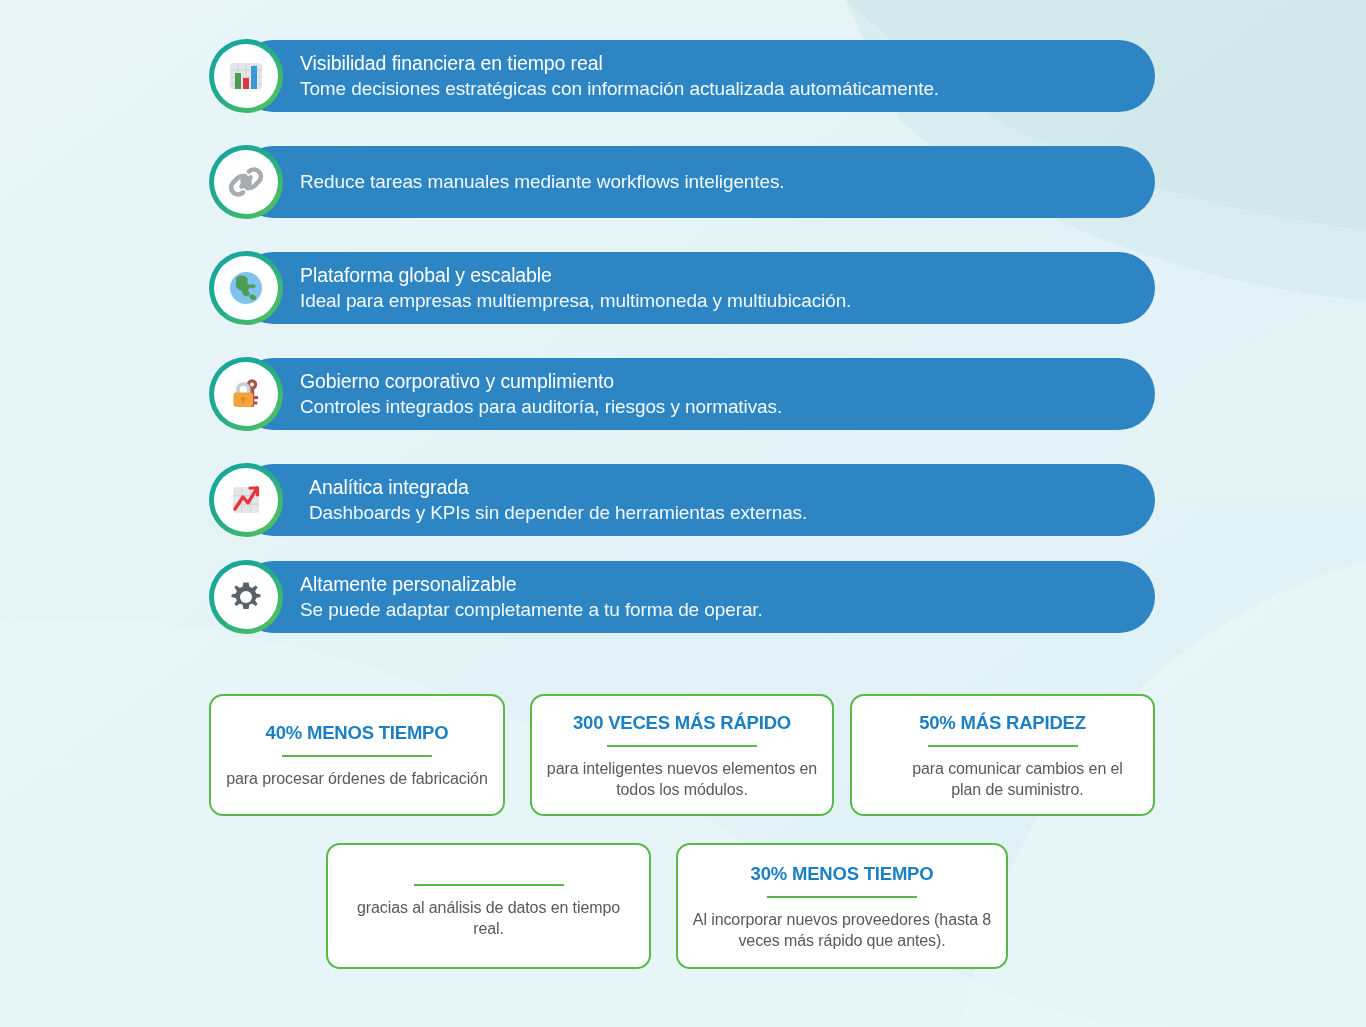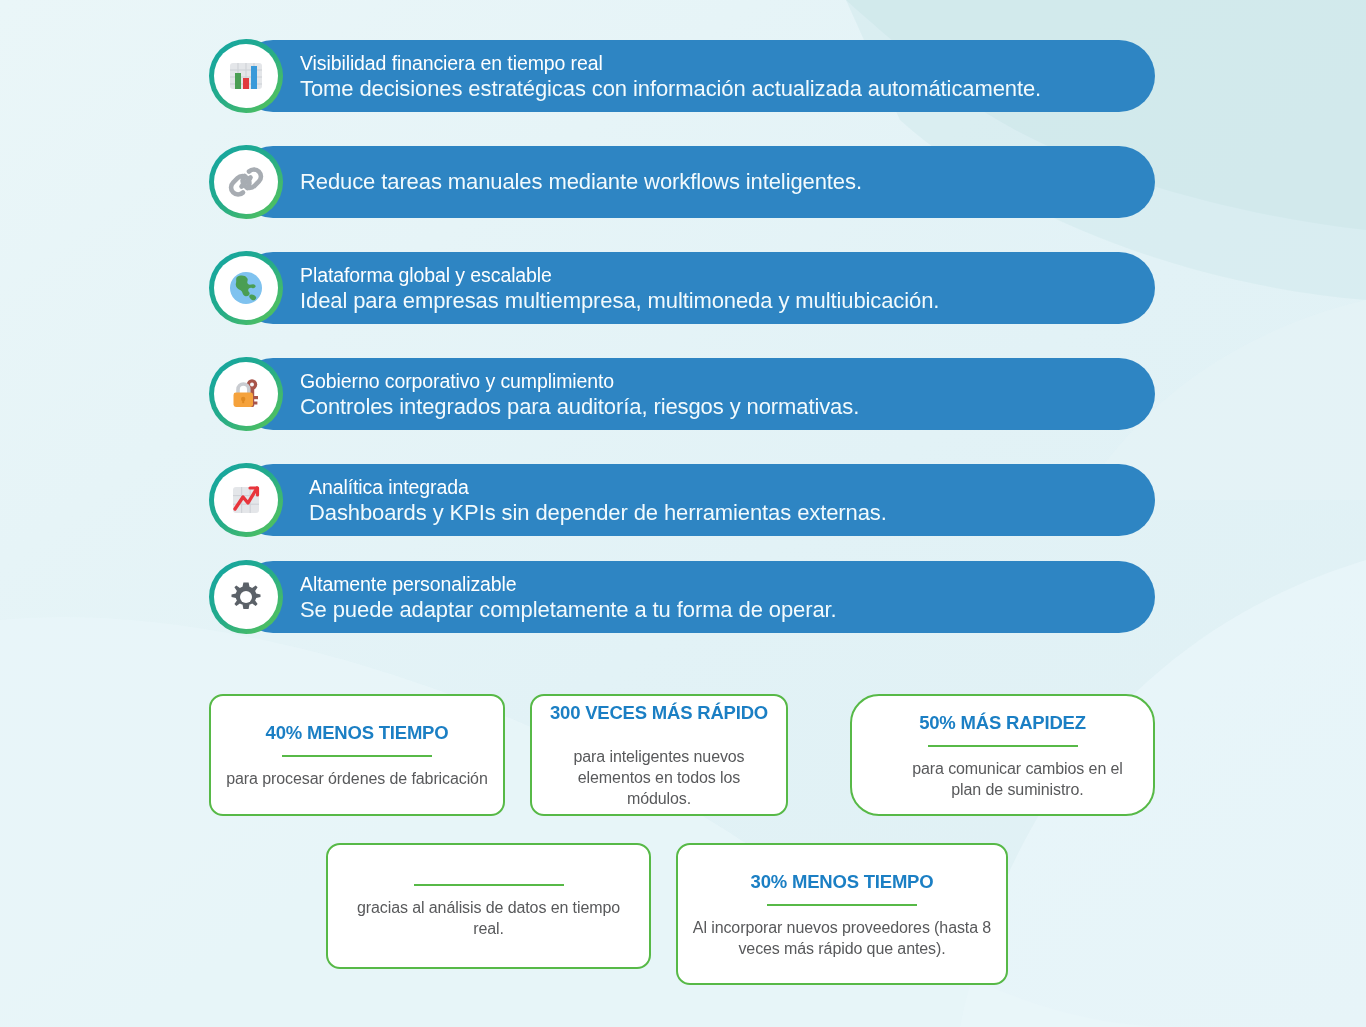--- a/index.html
+++ b/index.html
@@ -57,21 +57,21 @@
   .row-title {
     color: #ffffff;
     font-size: 19.5px;
     font-weight: normal;
     line-height: 25px;
     letter-spacing: -0.1px;
     white-space: nowrap;
   }
   .row-sub {
     color: #f2fafd;
-    font-size: 22px;
+    font-size: 19px;
     font-weight: normal;
     line-height: 26px;
     letter-spacing: -0.1px;
     white-space: nowrap;
   }
 
   
   .icon-badge {
     position: absolute;
     left: 209px;
@@ -273,36 +273,36 @@
     </div>
 
   </div>
 
   <div class="stat-card" style="left: 209px; top: 694px; width: 296px; height: 122px; border-color: rgb(87, 185, 71);">
     <div class="stat-head" style="color: rgb(27, 127, 196);">40% MENOS TIEMPO</div>
     <div class="stat-rule" style="background: rgb(87, 185, 71);"></div>
     <div class="stat-body" style="color: rgb(88, 89, 91);">para procesar órdenes de fabricación</div>
   </div>
 
-  <div class="stat-card" style="left: 530px; top: 694px; width: 258px; height: 122px; border-color: rgb(87, 185, 71);">
+  <div class="stat-card" style="left: 530px; top: 694px; width: 304px; height: 122px; border-color: rgb(87, 185, 71);">
     <div class="stat-head" style="color: rgb(27, 127, 196);">300 VECES MÁS RÁPIDO</div>
     <div class="stat-rule" style="background: rgb(87, 185, 71);"></div>
     <div class="stat-body" style="color: rgb(88, 89, 91);">para inteligentes nuevos elementos en todos los módulos.</div>
   </div>
 
-  <div class="stat-card" style="left: 850px; top: 694px; width: 305px; height: 122px; border-color: rgb(87, 185, 71); border-radius: 29px;">
+  <div class="stat-card" style="left: 850px; top: 694px; width: 305px; height: 122px; border-color: rgb(87, 185, 71);">
     <div class="stat-head" style="color: rgb(27, 127, 196);">50% MÁS RAPIDEZ</div>
     <div class="stat-rule" style="background: rgb(87, 185, 71);"></div>
     <div class="stat-body" style="color: rgb(88, 89, 91); margin-left: 30px;">para comunicar cambios en el plan de suministro.</div>
   </div>
 
   <div class="stat-card" style="left: 326px; top: 843px; width: 325px; height: 126px; border-color: rgb(87, 185, 71);">
     <div class="stat-rule" style="background: rgb(87, 185, 71);"></div>
     <div class="stat-body" style="color: rgb(88, 89, 91);">gracias al análisis de datos en tiempo real.</div>
   </div>
 
-  <div class="stat-card" style="left: 676px; top: 843px; width: 332px; height: 142px; border-color: rgb(87, 185, 71);">
+  <div class="stat-card" style="left: 676px; top: 843px; width: 332px; height: 126px; border-color: rgb(87, 185, 71);">
     <div class="stat-head" style="color: rgb(27, 127, 196);">30% MENOS TIEMPO</div>
     <div class="stat-rule" style="background: rgb(87, 185, 71);"></div>
     <div class="stat-body" style="color: rgb(88, 89, 91);">Al incorporar nuevos proveedores (hasta 8 veces más rápido que antes).</div>
   </div>
 
 </div>
 
 </body></html>

